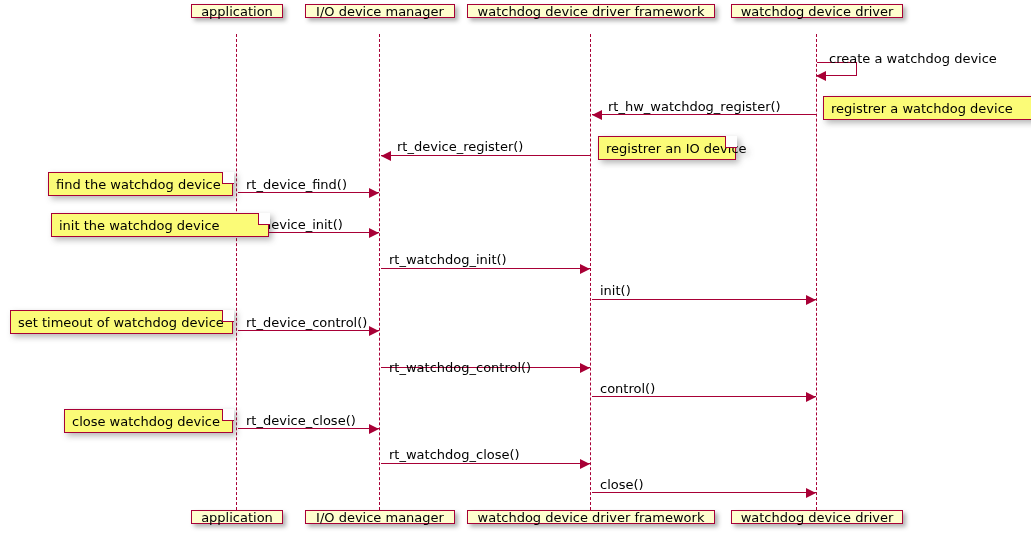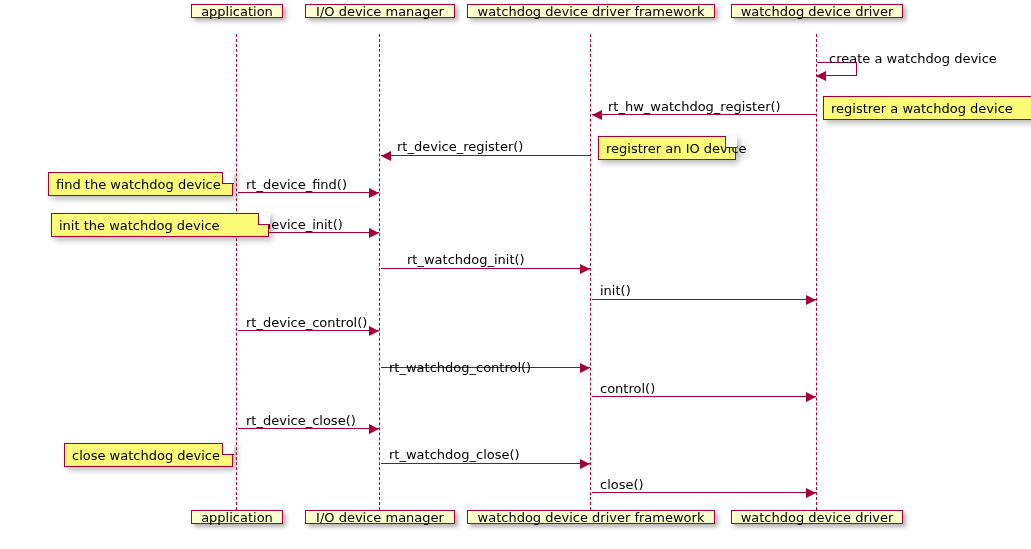--- a/index.html
+++ b/index.html
@@ -146,21 +146,21 @@
     <div class="arrow-head arrow-left" style="left: 381px; top: 151px;"></div>
     <div class="msg-label" style="left: 397px; top: 140px;">rt_device_register()</div>
     <div class="msg-line" style="left: 238px; top: 192px; width: 141px;"></div>
     <div class="arrow-head arrow-right" style="left: 369px; top: 188px;"></div>
     <div class="msg-label" style="left: 246px; top: 178px;">rt_device_find()</div>
     <div class="msg-line" style="left: 238px; top: 232px; width: 141px;"></div>
     <div class="arrow-head arrow-right" style="left: 369px; top: 228px;"></div>
     <div class="msg-label" style="left: 246px; top: 218px;">rt_device_init()</div>
     <div class="msg-line" style="left: 381px; top: 268px; width: 209px;"></div>
     <div class="arrow-head arrow-right" style="left: 580px; top: 264px;"></div>
-    <div class="msg-label" style="left: 407px; top: 253px;">rt_watchdog_init()</div>
+    <div class="msg-label" style="left: 389px; top: 253px;">rt_watchdog_init()</div>
     <div class="msg-line" style="left: 592px; top: 299px; width: 224px;"></div>
     <div class="arrow-head arrow-right" style="left: 806px; top: 295px;"></div>
     <div class="msg-label" style="left: 600px; top: 284px;">init()</div>
     <div class="msg-line" style="left: 238px; top: 330px; width: 141px;"></div>
     <div class="arrow-head arrow-right" style="left: 369px; top: 326px;"></div>
     <div class="msg-label" style="left: 246px; top: 316px;">rt_device_control()</div>
     <div class="msg-line" style="left: 381px; top: 367px; width: 209px;"></div>
     <div class="arrow-head arrow-right" style="left: 580px; top: 363px;"></div>
     <div class="msg-label" style="left: 389px; top: 352px; margin-top: 9px;">rt_watchdog_control()</div>
     <div class="msg-line" style="left: 592px; top: 396px; width: 224px;"></div>
@@ -184,17 +184,21 @@
       <div class="note-fold"></div>
     </div>
     <div class="note" style="left: 48px; top: 172px; width: 185px;">
       <span>find the watchdog device</span>
       <div class="note-fold"></div>
     </div>
     <div class="note" style="left: 51px; top: 213px; width: 218px;">
       <span>init the watchdog device</span>
       <div class="note-fold"></div>
     </div>
-    <div class="note" style="left: 64px; top: 409px; width: 169px; margin-top: 34px;">
+    <div class="note" style="left: 10px; top: 310px; width: 223px;">
+      <span>set timeout of watchdog device</span>
+      <div class="note-fold"></div>
+    </div>
+    <div class="note" style="left: 64px; top: 409px; width: 169px;">
       <span>close watchdog device</span>
       <div class="note-fold"></div>
     </div>
   </div>
 
 </body></html>

